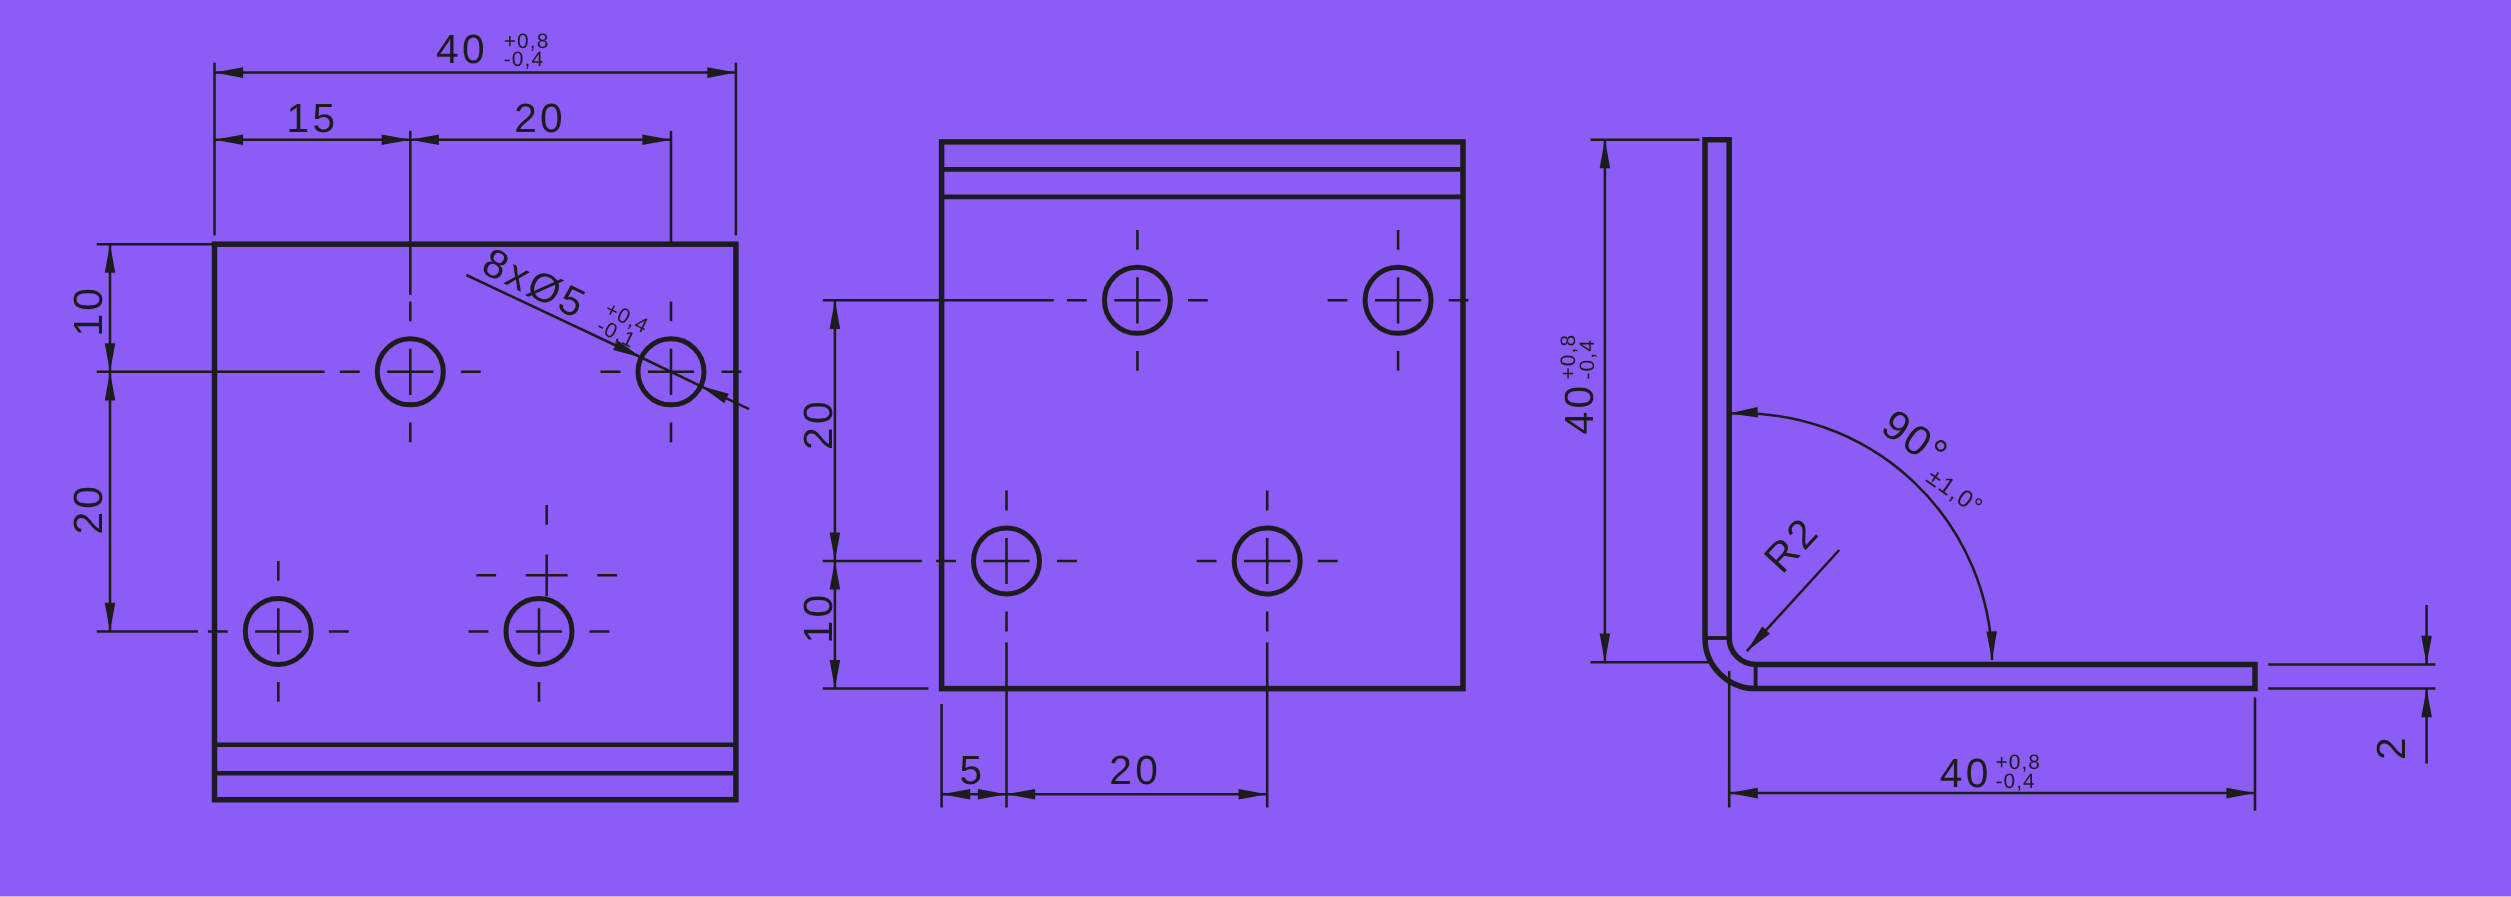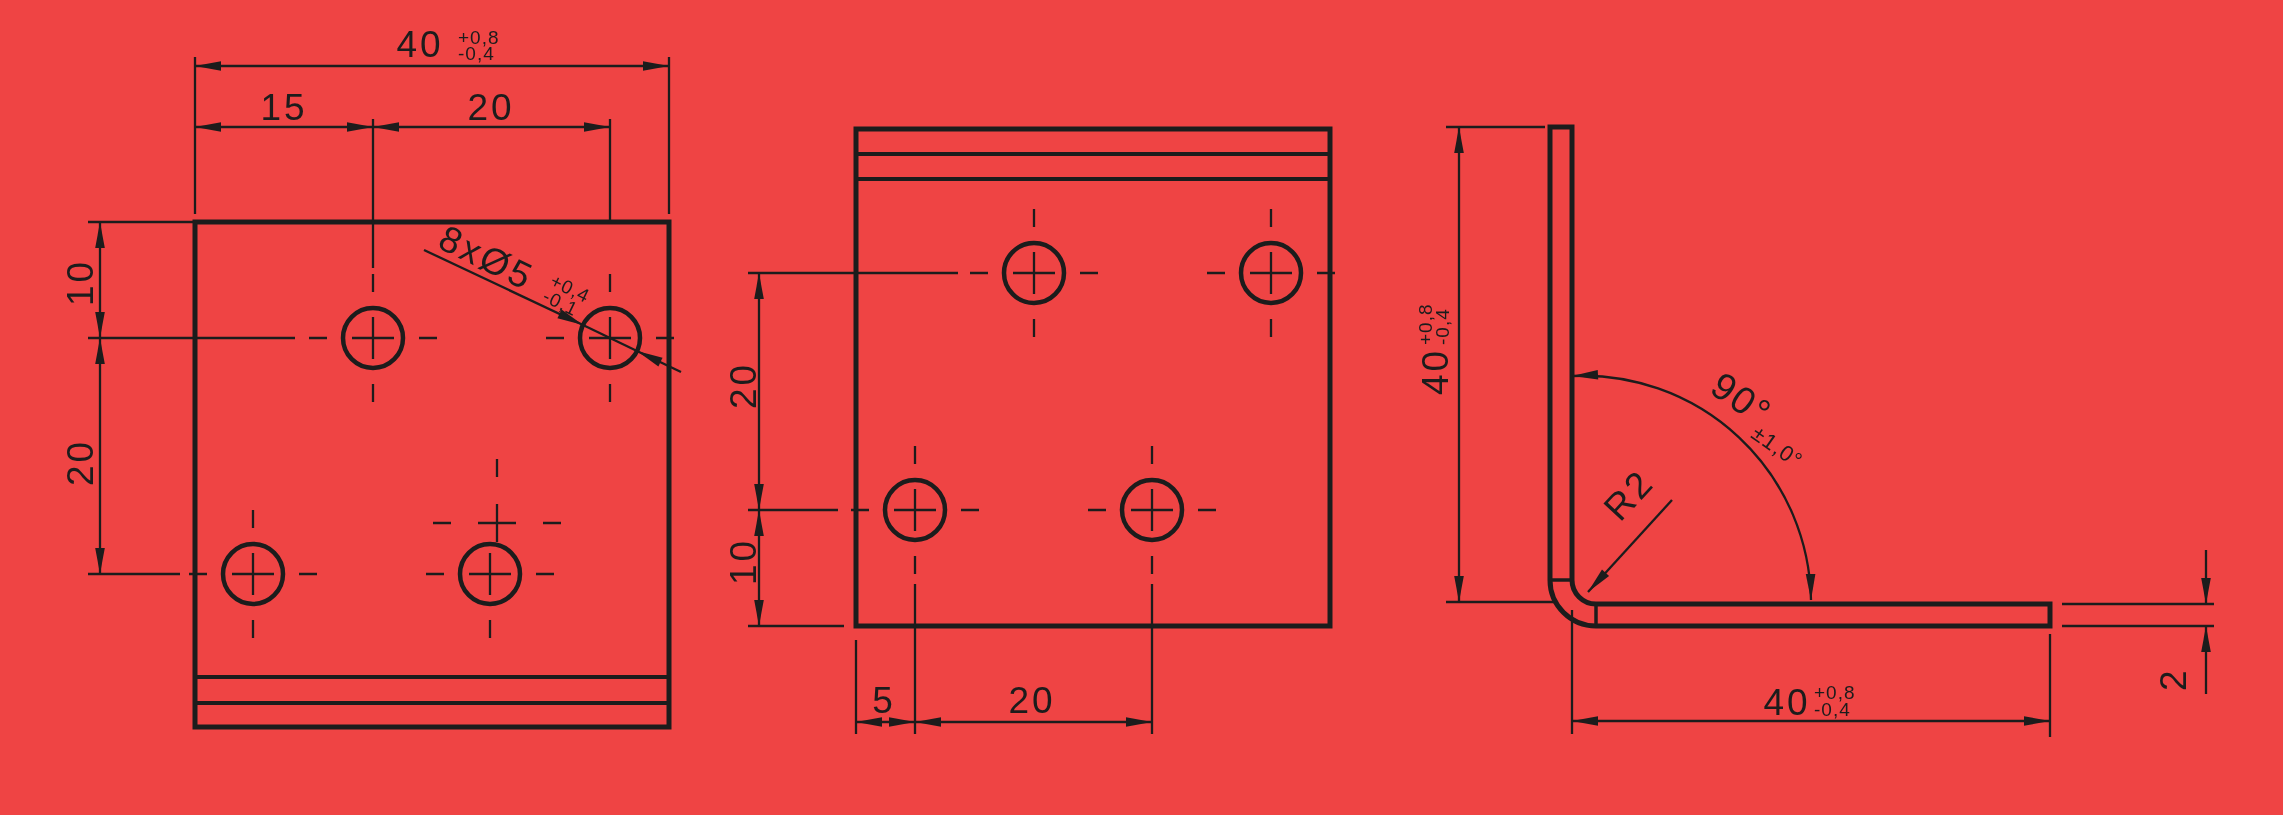--- a/index.html
+++ b/index.html
@@ -1,16 +1,16 @@
 <!DOCTYPE html>
 <html><head>
 <meta charset="utf-8">
 <style>
   html,body{margin:0;padding:0;background:#ffffff;}
-  .stage{width:2283px;height:815px;background:#ef4444;position:relative;overflow:hidden;}
+  .stage{width:2283px;height:815px;background:#8b5cf6;position:relative;overflow:hidden;}
   svg{display:block;}
   svg text{fill:#1c1c1c;font-family:"Liberation Sans", sans-serif;}
   .dimtxt{font-size:37px;letter-spacing:3px;}
   .toltxt{font-size:19px;letter-spacing:1px;}
   .angtxt{font-size:38px;letter-spacing:2px;}
   .angtol{font-size:22px;letter-spacing:1px;}
   .ln{stroke:#1c1c1c;fill:none;}
   .outline{stroke-width:5;}
   .bend{stroke-width:4.2;}
   .thin{stroke-width:2.3;}

